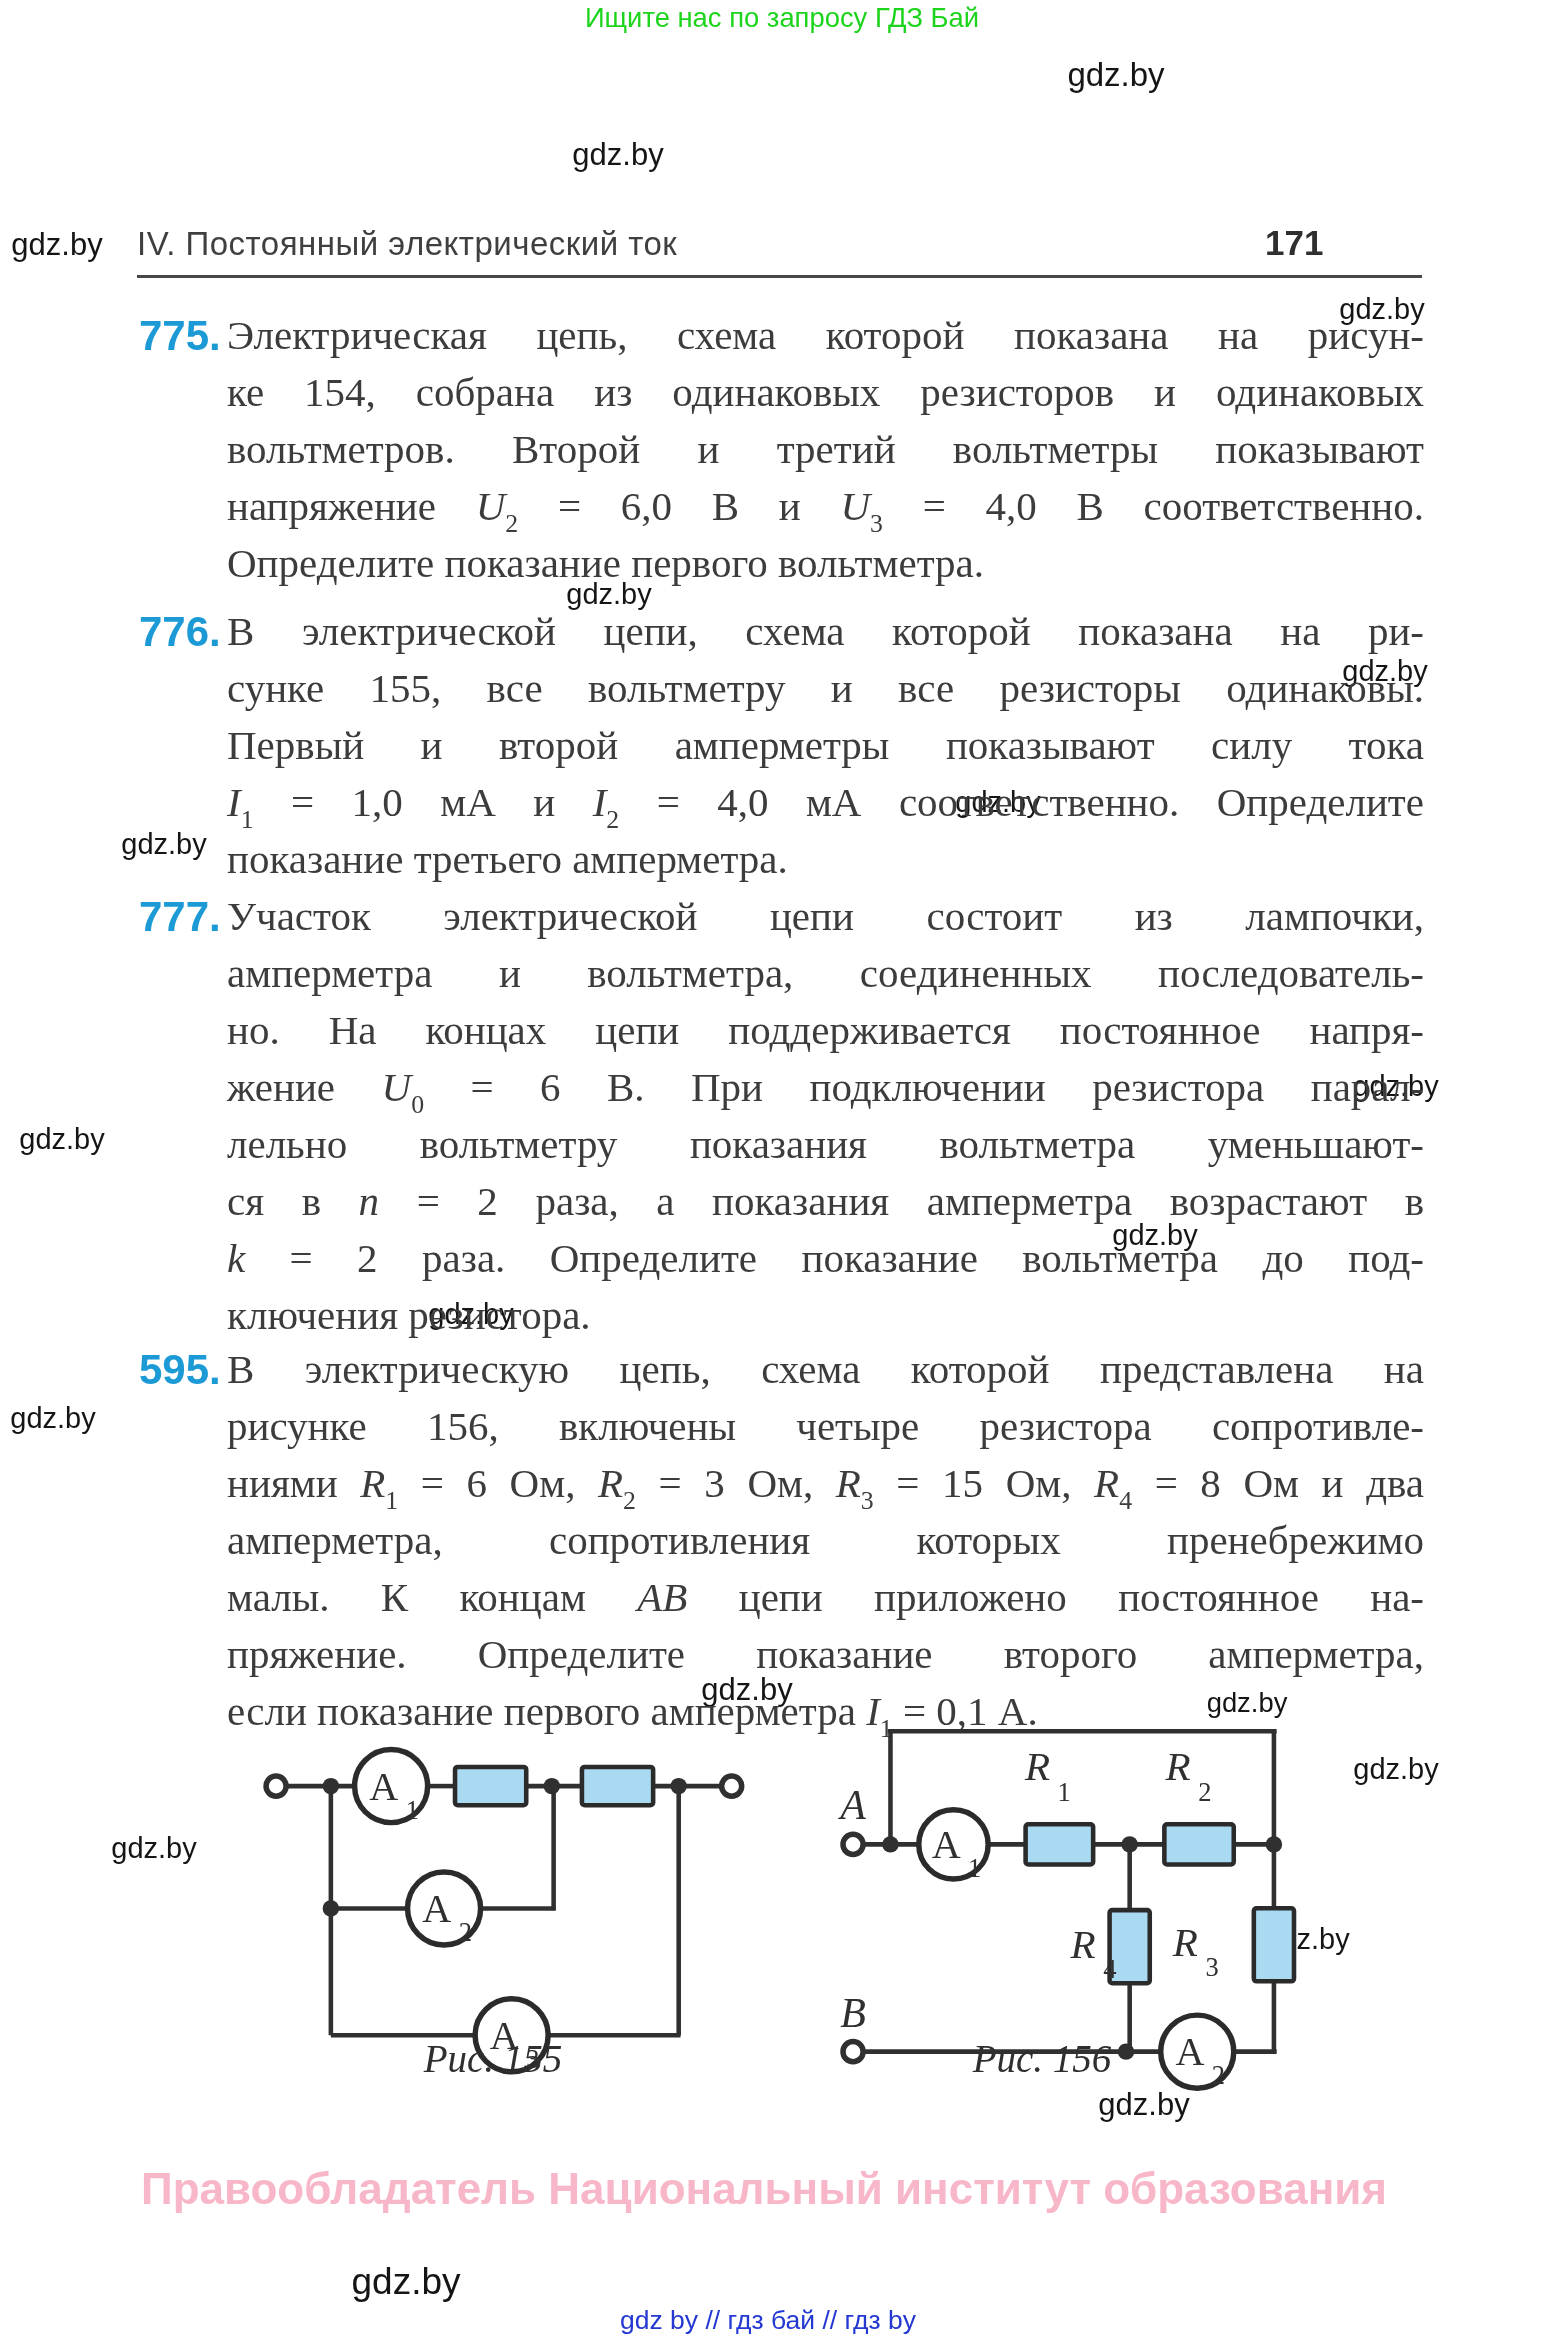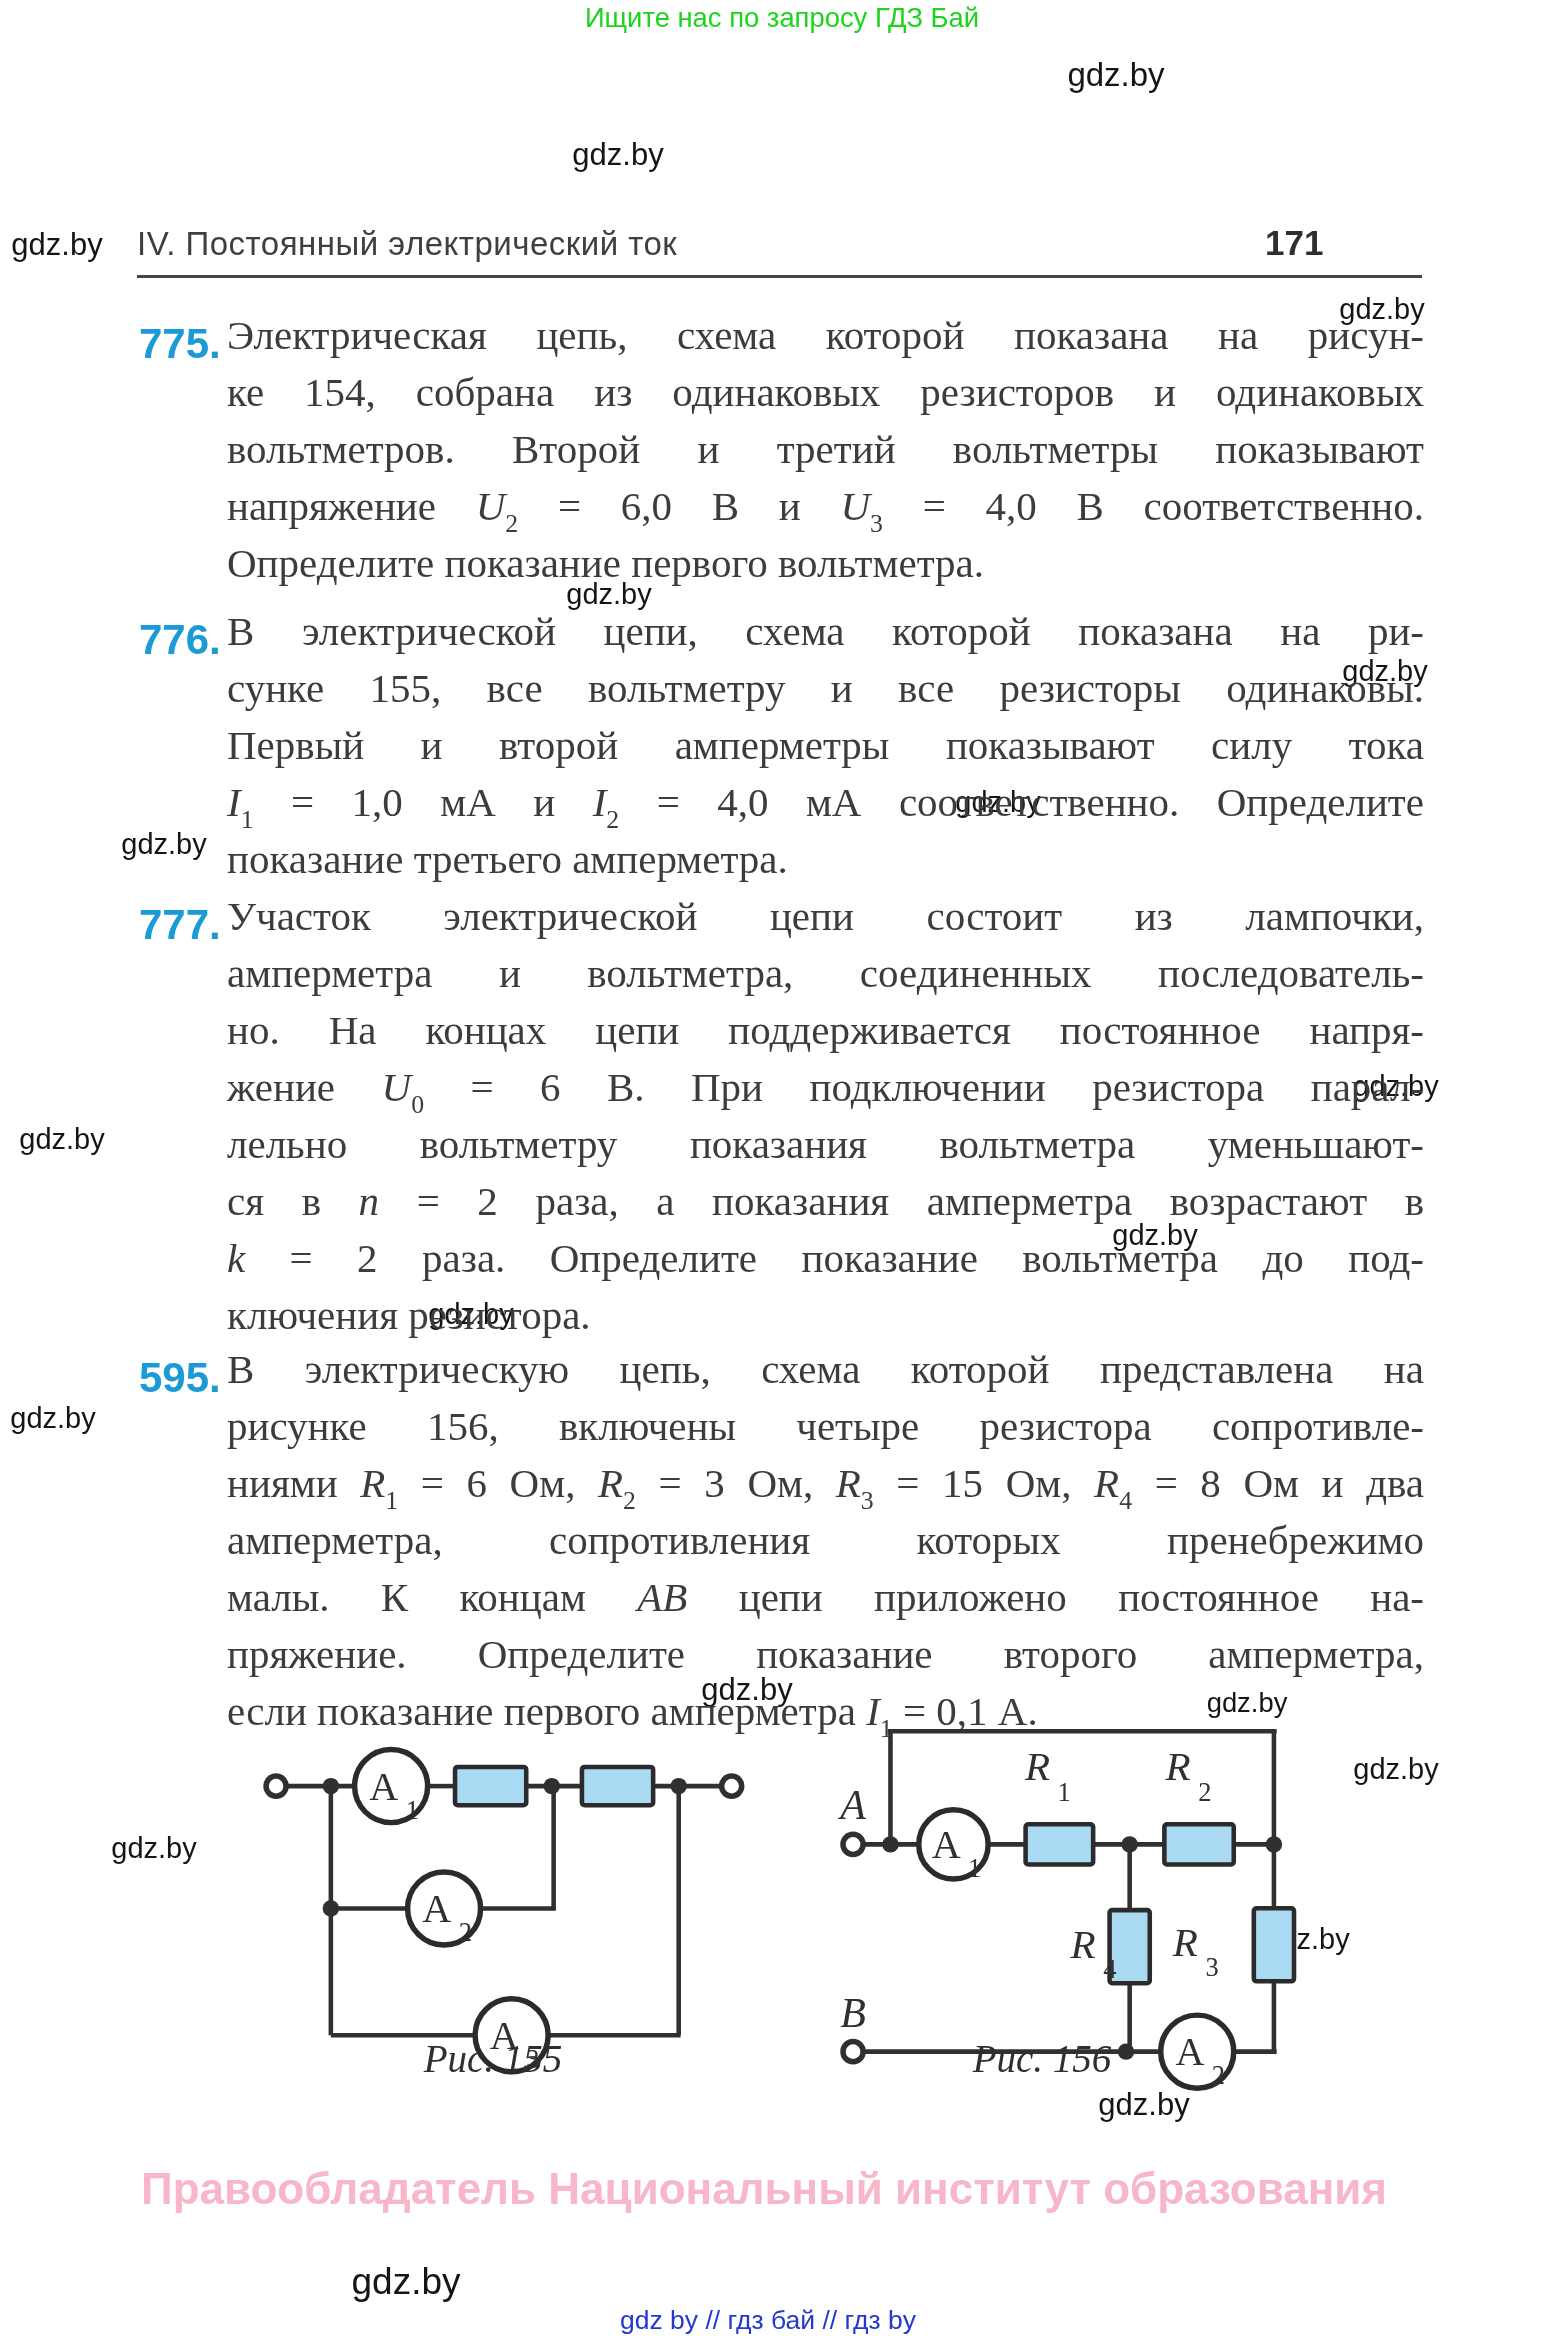--- a/index.html
+++ b/index.html
@@ -21,21 +21,20 @@
   }
   .pagenum {
     position:absolute; left:1265px; top:223px; font-size:35px; font-weight:bold; color:#2f2f2f;
   }
   .hrule { position:absolute; left:137px; top:275px; width:1285px; height:2.7px; background:#474747; }
   .problem { position:absolute; left:139px; width:1285px; }
   .pnum {
     position:absolute; left:0; top:0; width:80px;
     font-size:42px; font-weight:bold; color:#1c9ad6; line-height:57px;
     font-family:"Liberation Sans", sans-serif;
-    margin-top:8px;
   }
   .plines { margin-left:88px; width:1197px; }
   .pline {
     font-family:"Liberation Serif", serif; font-size:41px; line-height:57px;
     color:#3c3c3c; text-align:justify; text-align-last:justify; white-space:normal;
   }
   .pline.last { text-align-last:left; }
   .pline i { font-style:italic; }
   .pline sub {
     font-size:63%; line-height:0; position:relative; top:0.45em; vertical-align:baseline;

